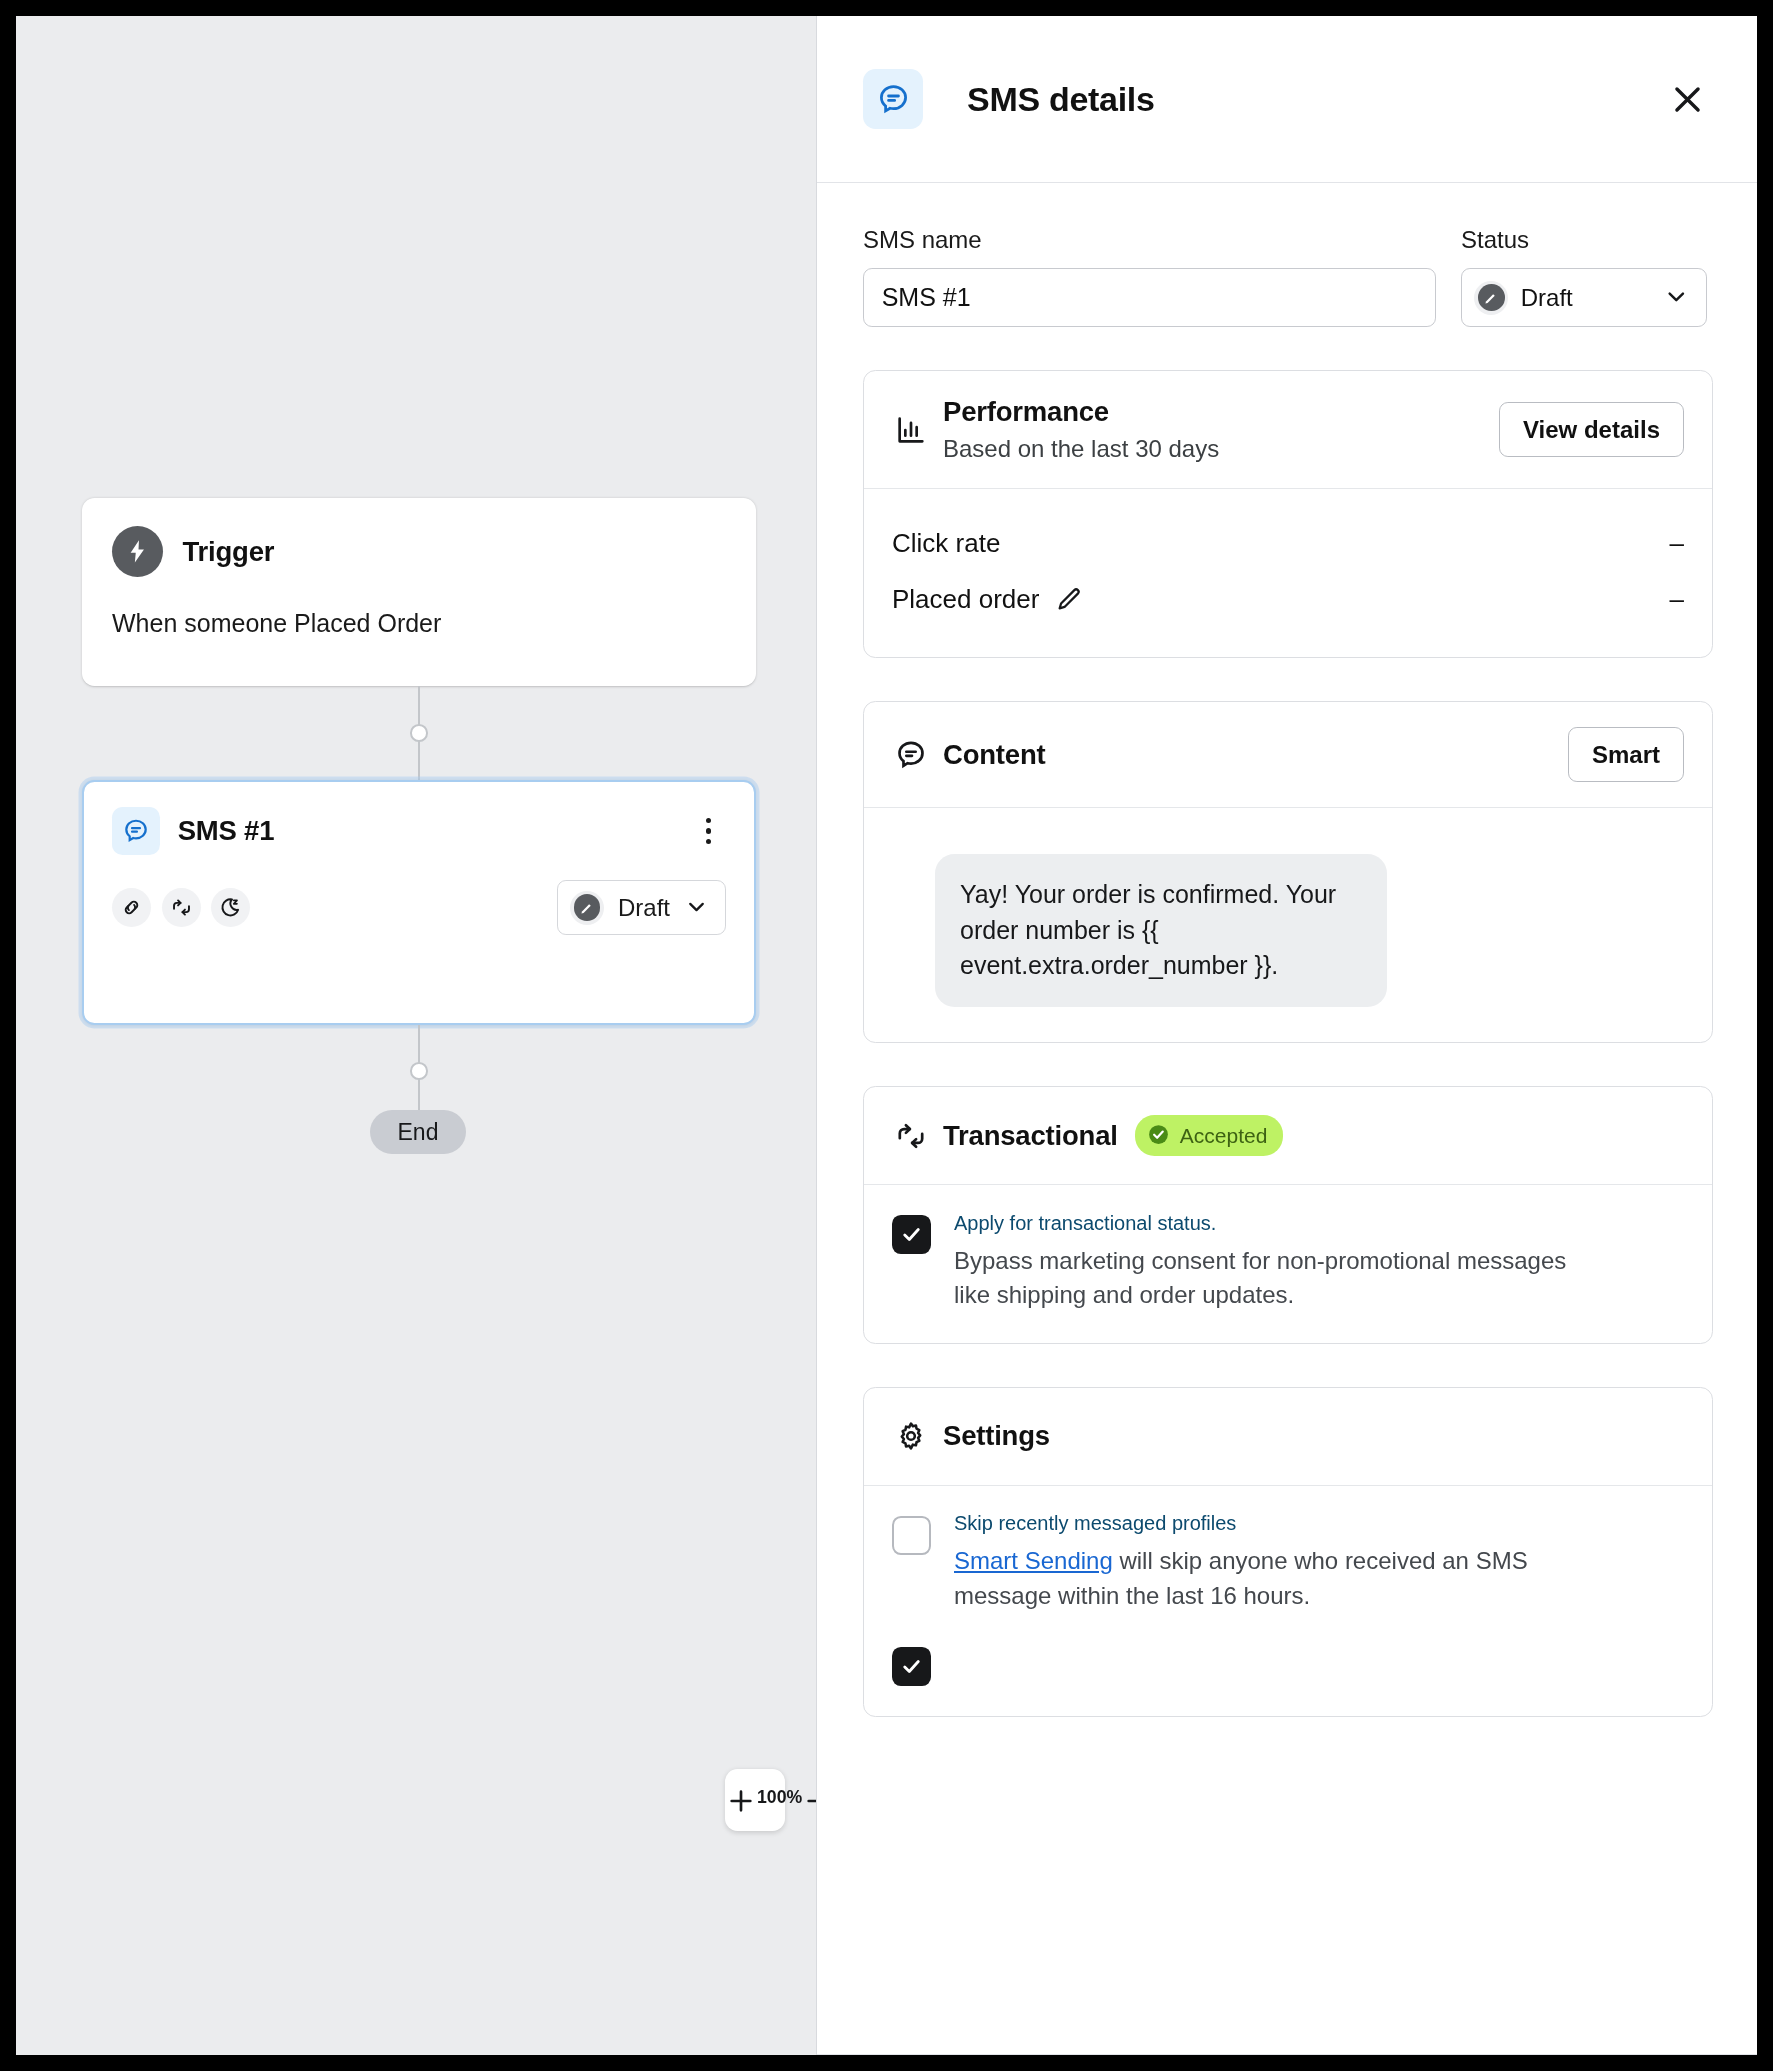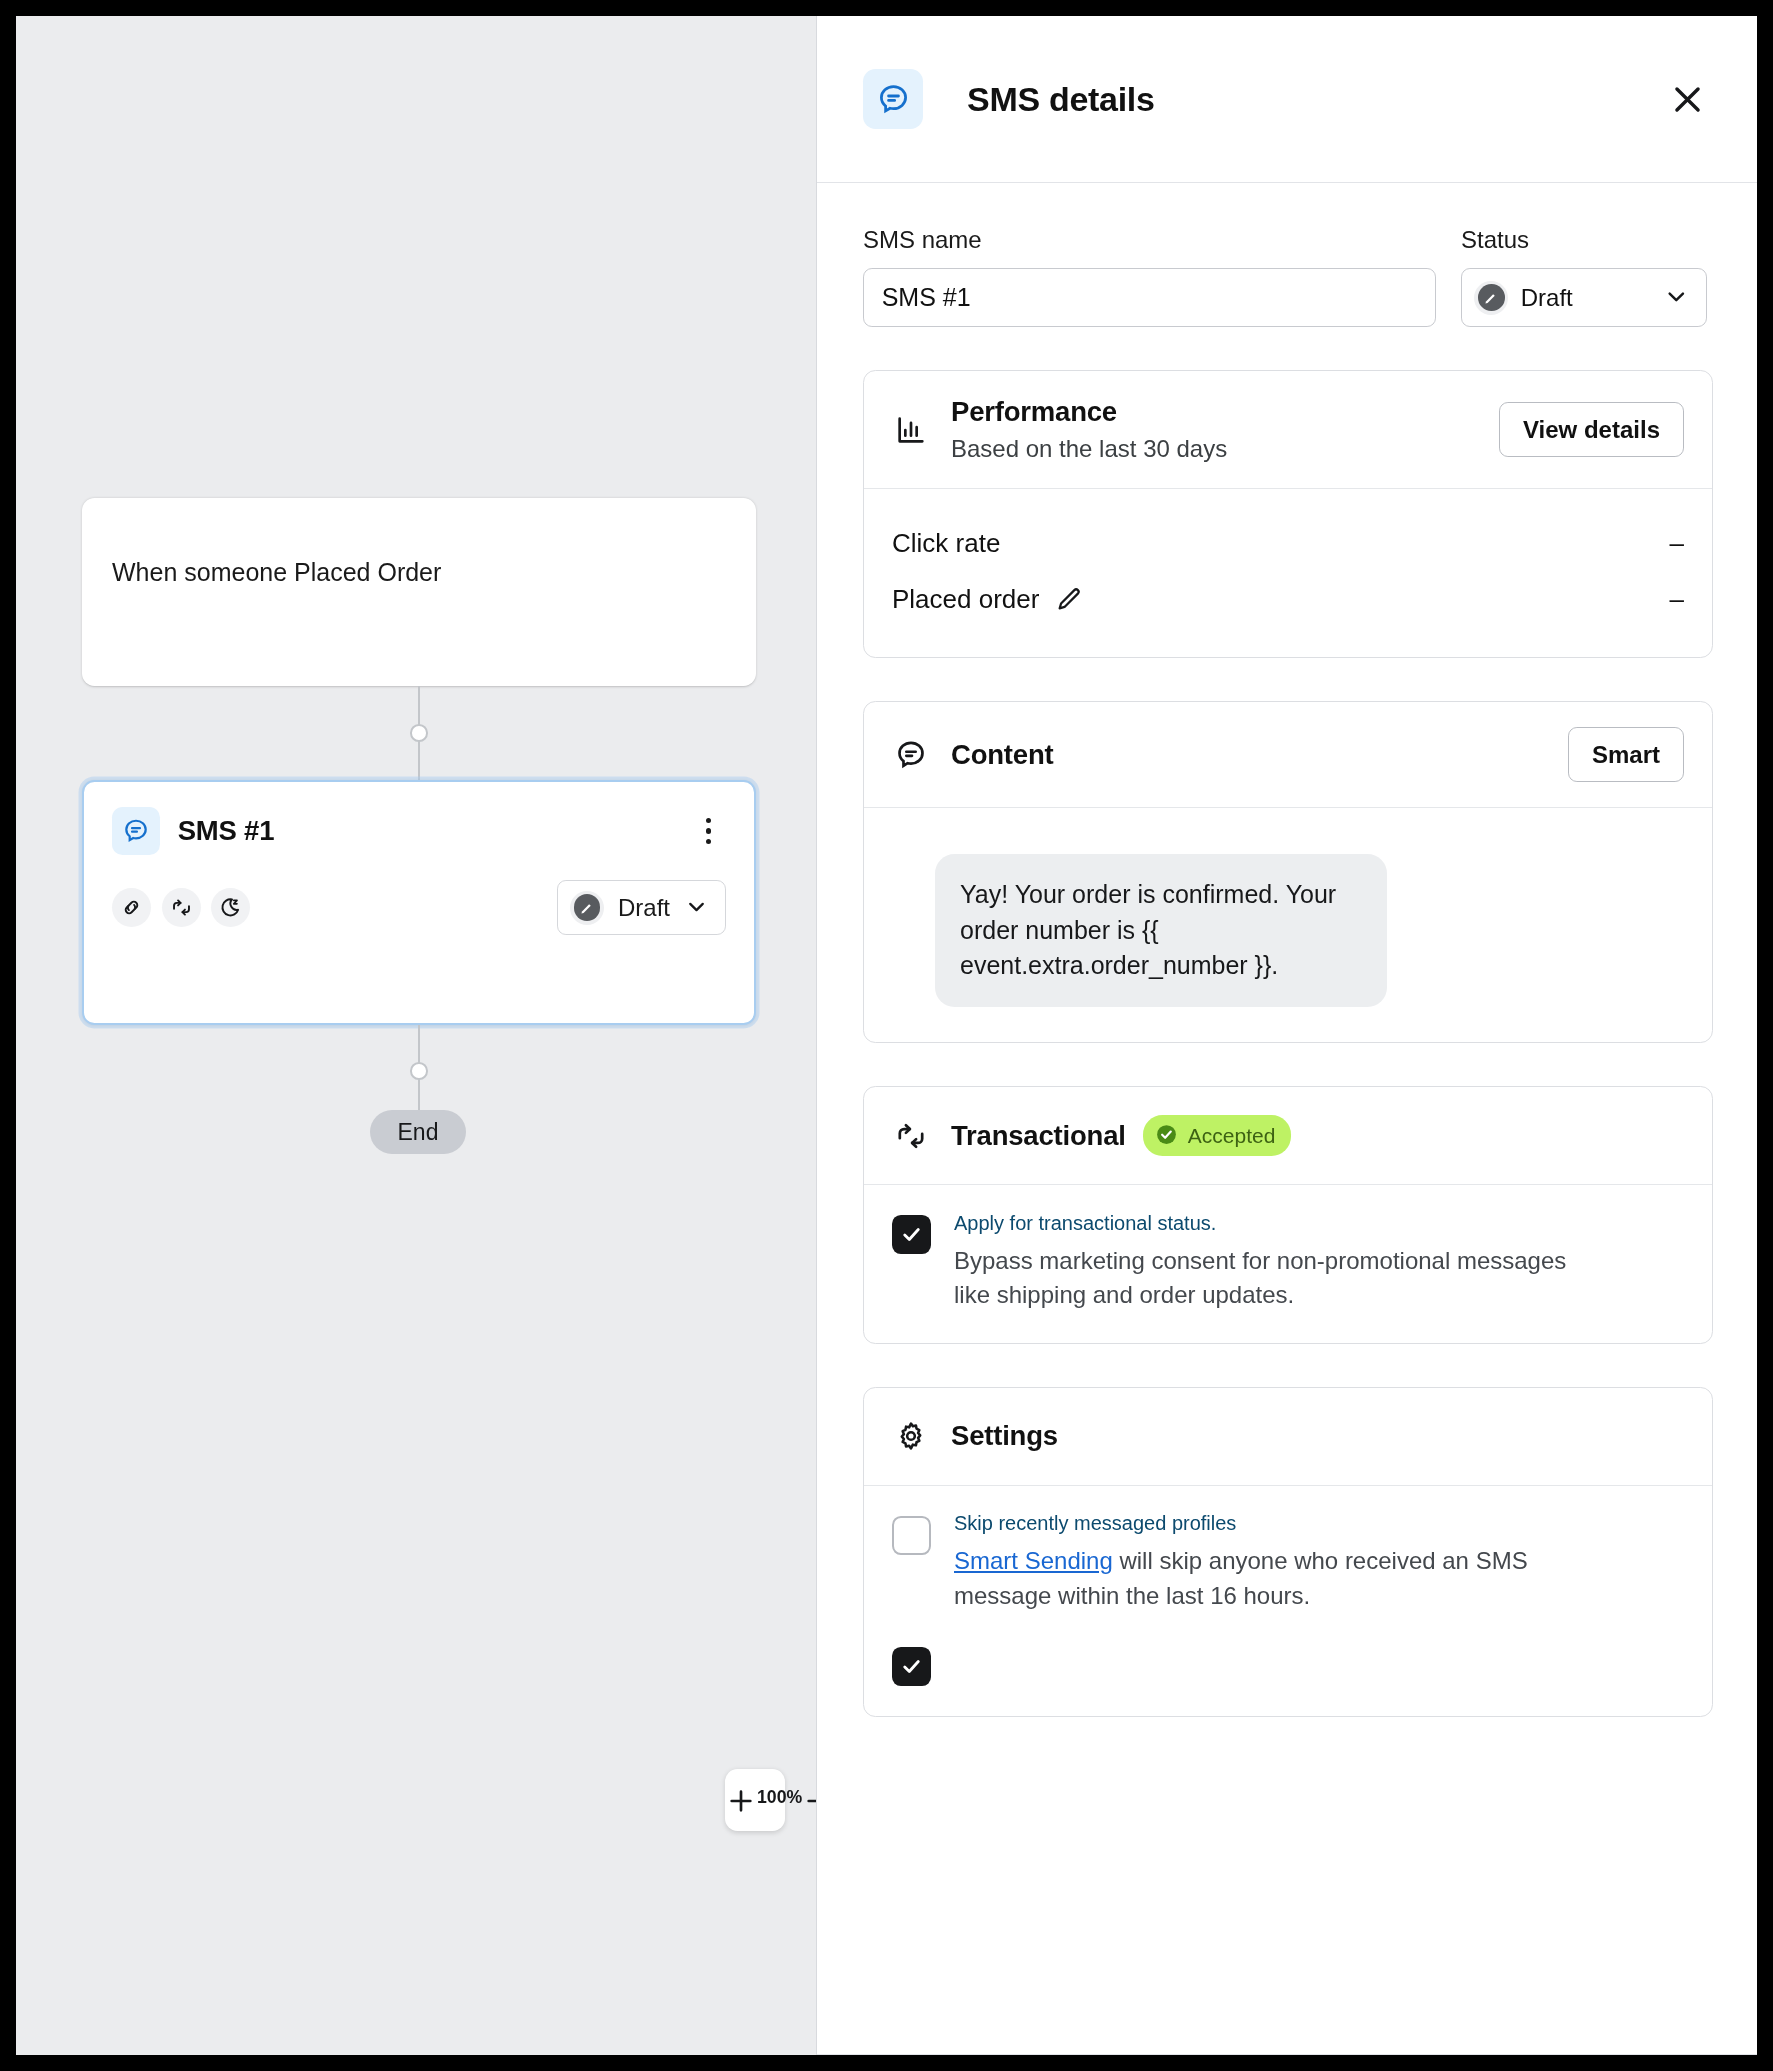--- a/index.html
+++ b/index.html
@@ -220,21 +220,21 @@
     background: #fff;
     overflow: hidden;
   }
   .card-head {
     display: flex; align-items: center;
     padding: 25px 28px;
     border-bottom: 0.9px solid #e5e7ea;
     min-height: 98px;
   }
   .card-head-icon { width: 37px; flex: 0 0 37px; display: flex; align-items: center; justify-content: center; }
-  .card-head-text { margin-left: 22px; }
+  .card-head-text { margin-left: 14px; }
   .card-title { font-size: 27.5px; font-weight: 700; color: #111; letter-spacing: -0.2px; }
   .card-sub { font-size: 24px; color: #3c4043; margin-top: 7px; }
   .btn-outline {
     margin-left: auto;
     border: 1.3px solid #b9bcc2;
     border-radius: 8.9px;
     background: #fff;
     font-family: "Liberation Sans", sans-serif;
     font-size: 24px; font-weight: 700; color: #111;
     padding: 0 23px; height: 55px;
@@ -317,20 +317,28 @@
   .scroll-clip { position: relative; overflow: hidden; }
 </style>
 </head>
 <body>
 
 <div class="frame">
 
   <div class="canvas">
 
     <div class="node node-trigger">
+      <div class="node-row">
+        <span class="trigger-badge">
+          <svg width="26.6" height="26.6" viewBox="0 0 24 24" fill="#fff">
+              <path d="M13.5 2 6 13.2h4.6L9.8 22 18 10.4h-4.9z"></path>
+            </svg>
+        </span>
+        <span class="node-title">Trigger</span>
+      </div>
       <div class="node-desc">When someone Placed Order</div>
     </div>
 
     <div class="connector conn-1"></div>
     <div class="conn-node conn-node-1"></div>
 
     <div class="node node-sms">
       <div class="node-sms-inner">
         <div class="sms-head">
           <div class="sms-head-left">

